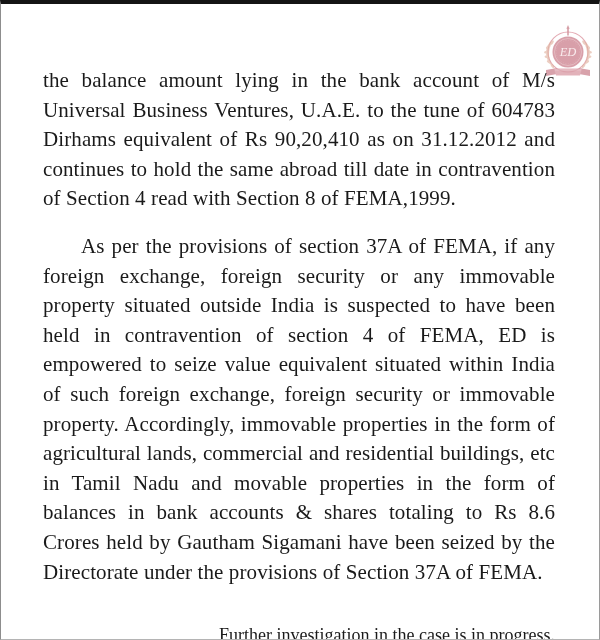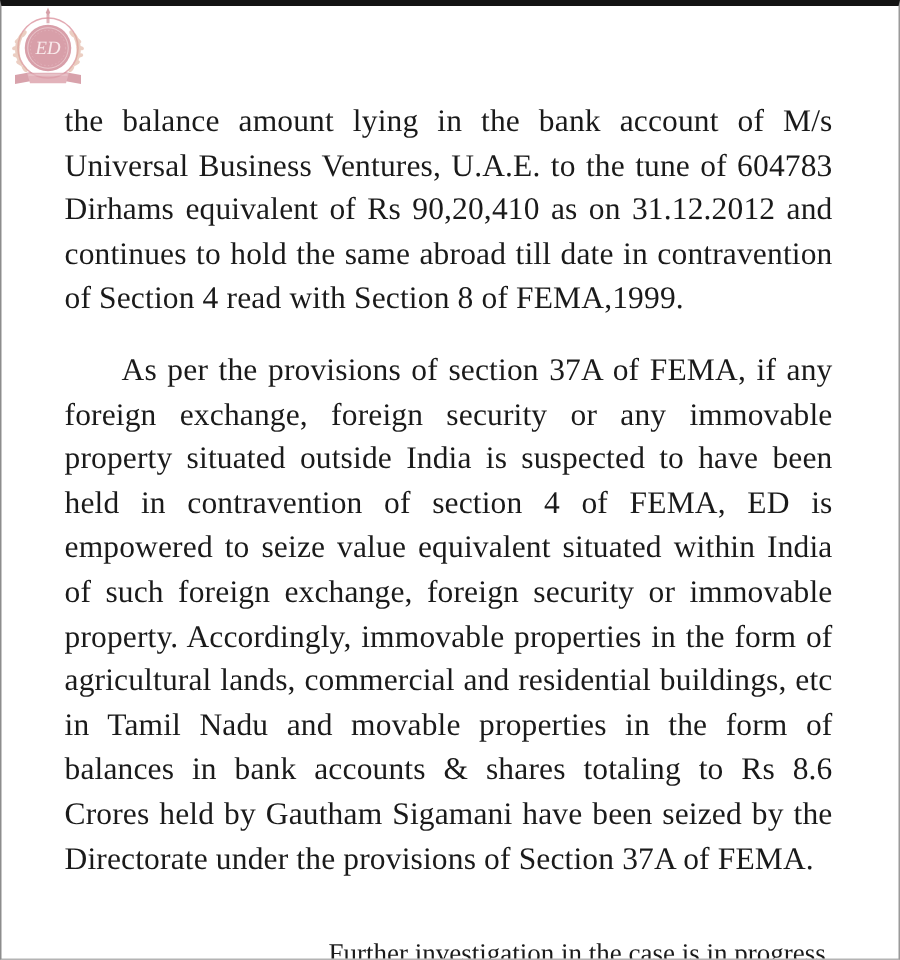--- a/index.html
+++ b/index.html
@@ -18,23 +18,23 @@
     background: #ffffff;
     border-top: 4px solid #141414;
     border-left: 1px solid #8d8d8d;
     border-right: 1px solid #9a9a9a;
     border-bottom: 1px solid #b4b4b4;
     overflow: hidden;
   }
   .emblem-wrap {
     width: 100%;
     display: flex;
-    justify-content: flex-start;
+    justify-content: flex-end;
     align-items: flex-start;
-    padding-top: 0;
+    padding-top: 20px;
     height: 62px;
     box-sizing: border-box;
   }
   .emblem {
     width: 62px;
     height: 56px;
     display: block;
   }
   .body-text {
     padding: 0 44px 0 42px;

